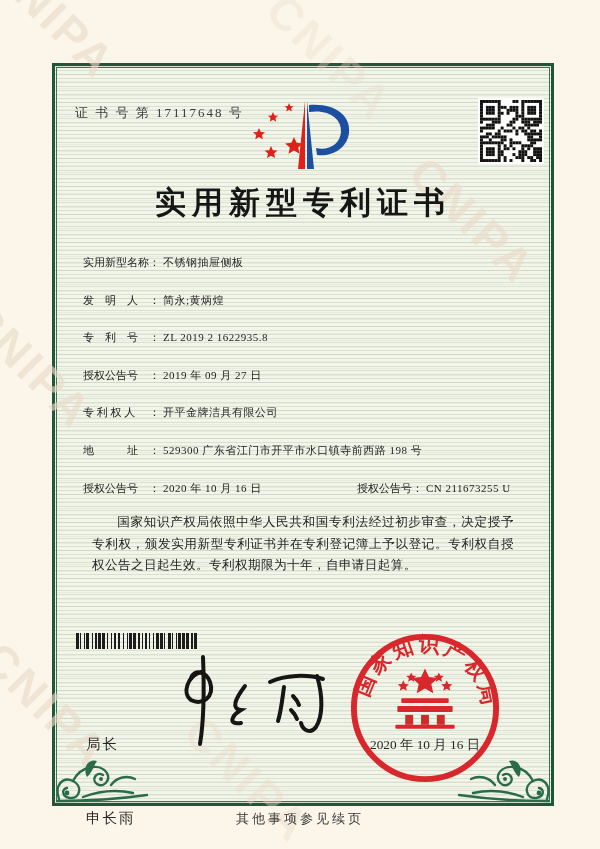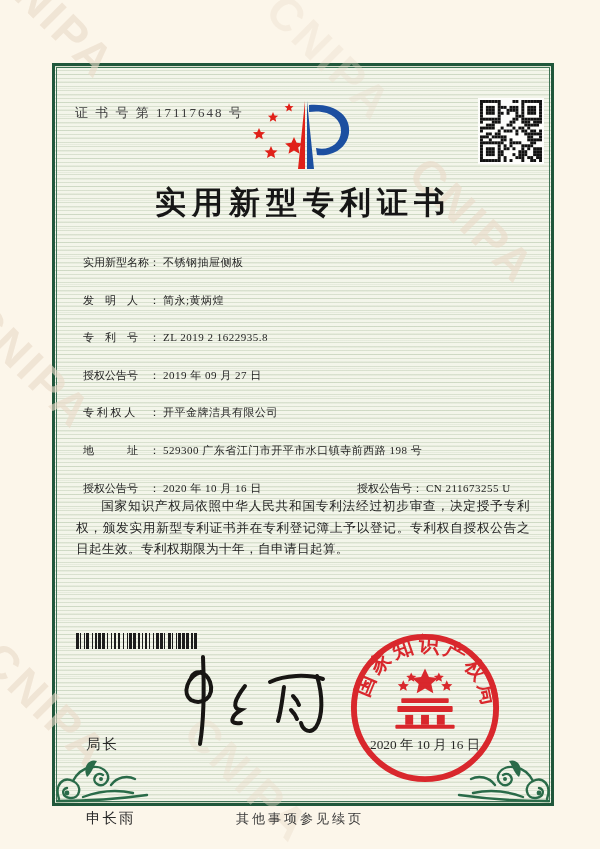--- a/index.html
+++ b/index.html
@@ -47,21 +47,21 @@
   .flabel{display:inline-block;min-width:66px;color:#222;}
   .fcolon{display:inline-block;width:14px;}
   .fvalue{letter-spacing:.5px;}
   .fvalue.w1{display:inline-block;width:150px;}
   
   .paras{
     position:absolute;left:21px;top:430px;width:454px;
     font-size:12.6px;line-height:21.6px;color:#242424;
     text-align:justify;letter-spacing:.4px;
   }
-  .paras p{margin:0;text-indent:2em;font-family:Liberation Serif, serif;}
+  .paras p{margin:16px;text-indent:2em;font-family:Liberation Serif, serif;}
   
   .barcode{position:absolute;left:21px;top:567px;height:16px;display:flex;align-items:stretch;}
   .barcode i{display:block;height:100%;}
   
   .signer{position:absolute;left:31px;top:617px;font-size:14.5px;color:#2a2a2a;letter-spacing:2px;}
   .signer div{line-height:26px;margin-top:48px;}
   .signature{position:absolute;left:112px;top:586px;width:168px;height:100px;}
   
   .seal{position:absolute;left:291px;top:563px;width:158px;height:158px;z-index:4;opacity:.93;}
   

